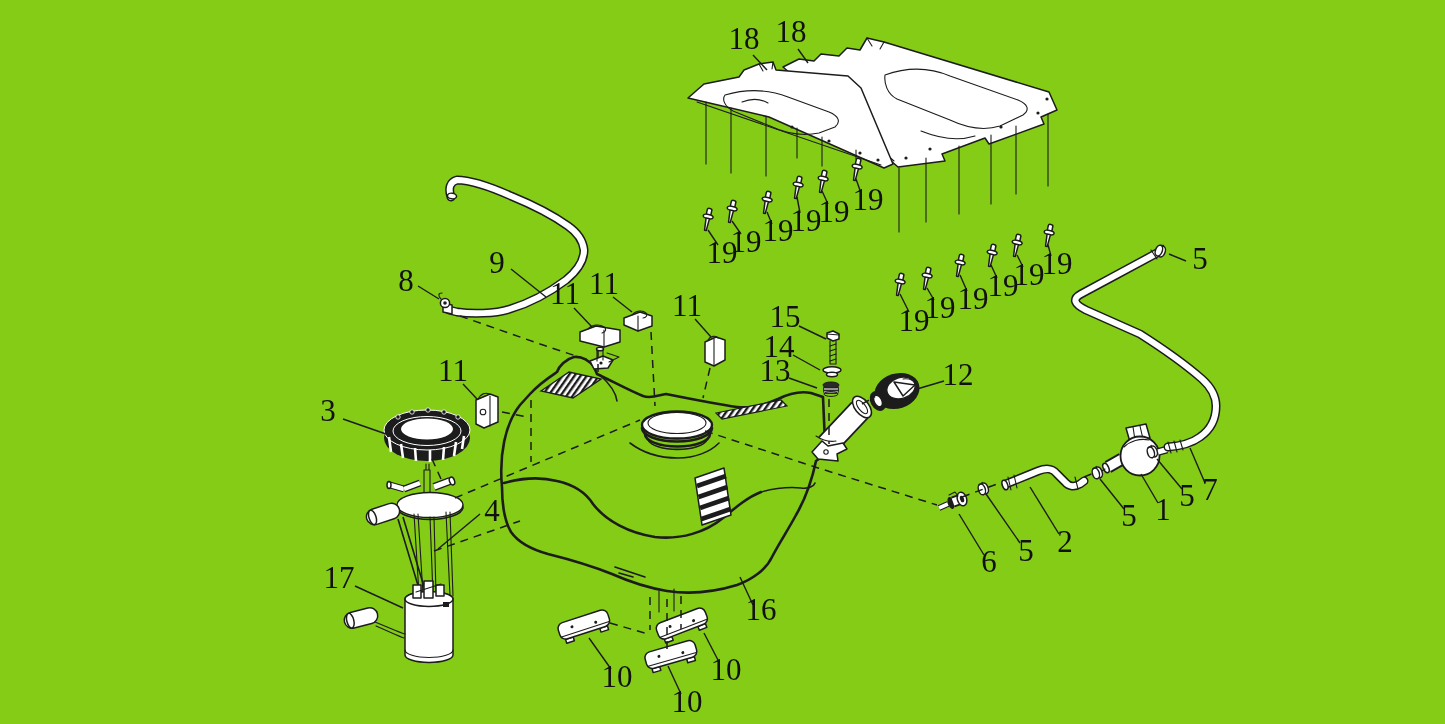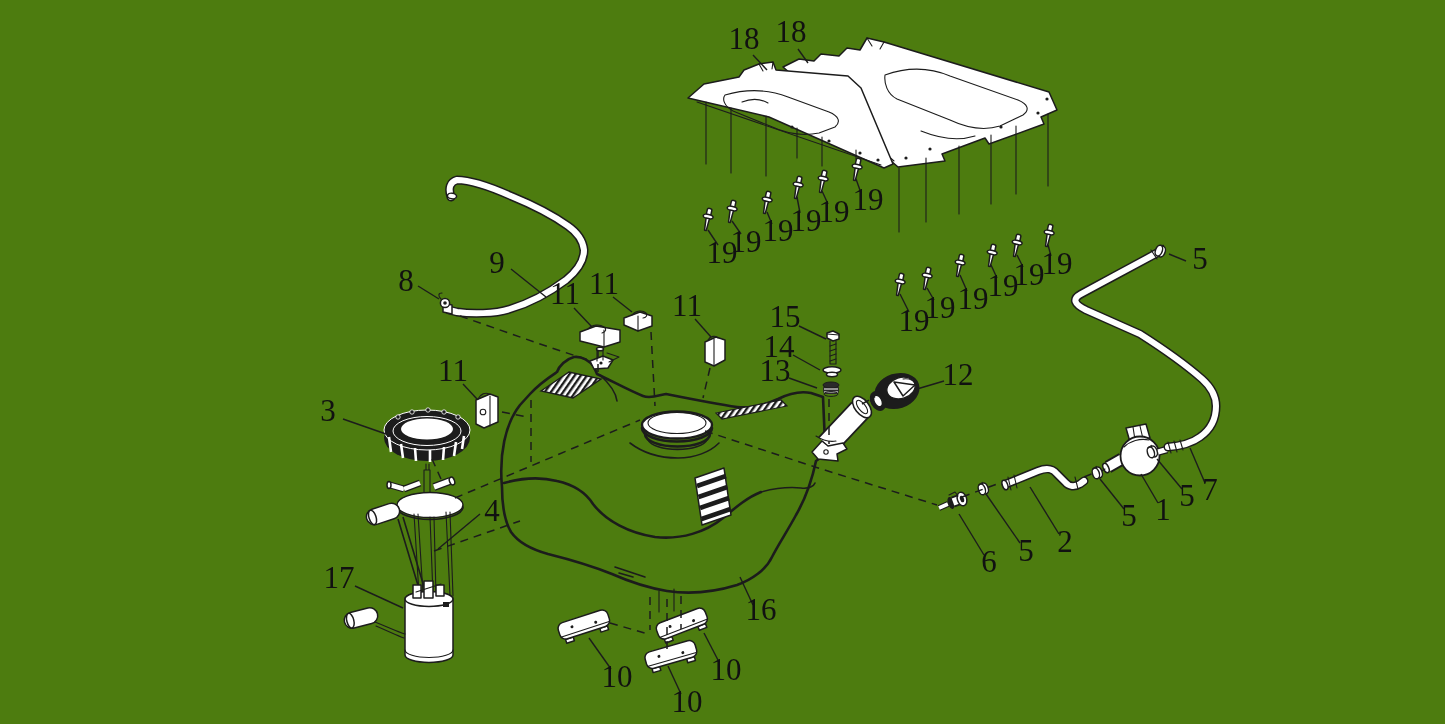--- a/index.html
+++ b/index.html
@@ -1,16 +1,16 @@
 <!DOCTYPE html>
 <html><head>
 <meta charset="utf-8">
 <style>
   html,body { margin:0; padding:0; background:#ffffff; }
-  .stage { position:relative; width:1445px; height:724px; background:#4d7c0f; overflow:hidden; }
+  .stage { position:relative; width:1445px; height:724px; background:#84cc16; overflow:hidden; }
   svg { position:absolute; left:0; top:0; }
   .ln   { fill:none; stroke:#1c1c1c; stroke-width:1.6; stroke-linecap:round; stroke-linejoin:round; }
   .ln2  { stroke-width:2.6; }
   .thin { stroke-width:1.1; }
   .fw   { fill:#ffffff; stroke:#1c1c1c; stroke-width:1.5; stroke-linejoin:round; }
   .fd   { fill:#1c1c1c; stroke:none; }
   .tube-o { fill:none; stroke:#1c1c1c; stroke-width:9;  stroke-linecap:round; stroke-linejoin:round; }
   .tube-i { fill:none; stroke:#ffffff; stroke-width:6;  stroke-linecap:round; stroke-linejoin:round; }
   .butt { stroke-linecap:butt; }
   .dash { fill:none; stroke:#1c1c1c; stroke-width:1.5; stroke-dasharray:8 6; }

